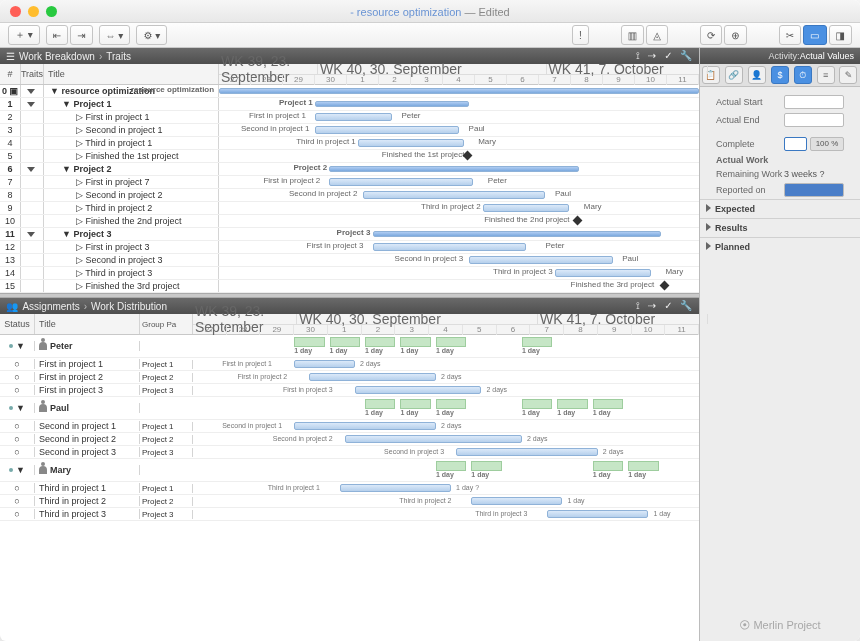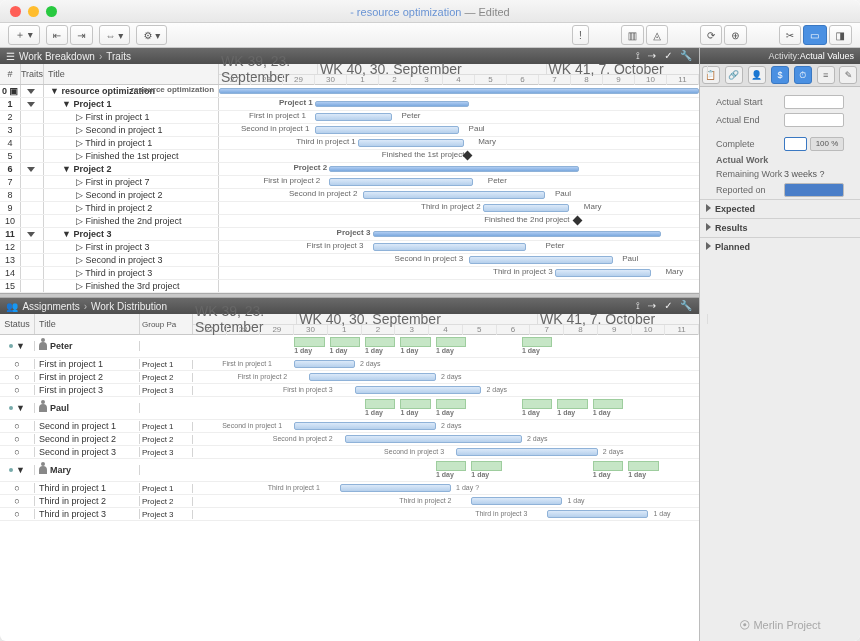--- a/index.html
+++ b/index.html
@@ -342,20 +342,24 @@
               <div class="bar" style="left: 70%; width: 20%;"></div>
               <div class="bar-label" style="left: 93%;">Mary</div>
             </div>
           </div>
           <div class="grow">
             <div class="col-num">15</div>
             <div class="col-tr"></div>
             <div class="col-title">
               <span class="indent2">▷ Finished the 3rd project</span>
             </div>
+            <div class="gantt">
+              <div class="bar-label" style="left: calc(92% - 90px);">Finished the 3rd project</div>
+              <div class="ms" style="left: 92%;"></div>
+            </div>
           </div>
         </div>
 
     <div class="splitter"></div>
 
     <div class="crumb">
       <span>👥</span>
       <span>Assignments</span>
       <span class="sep">›</span>
       <span>Work Distribution</span>

